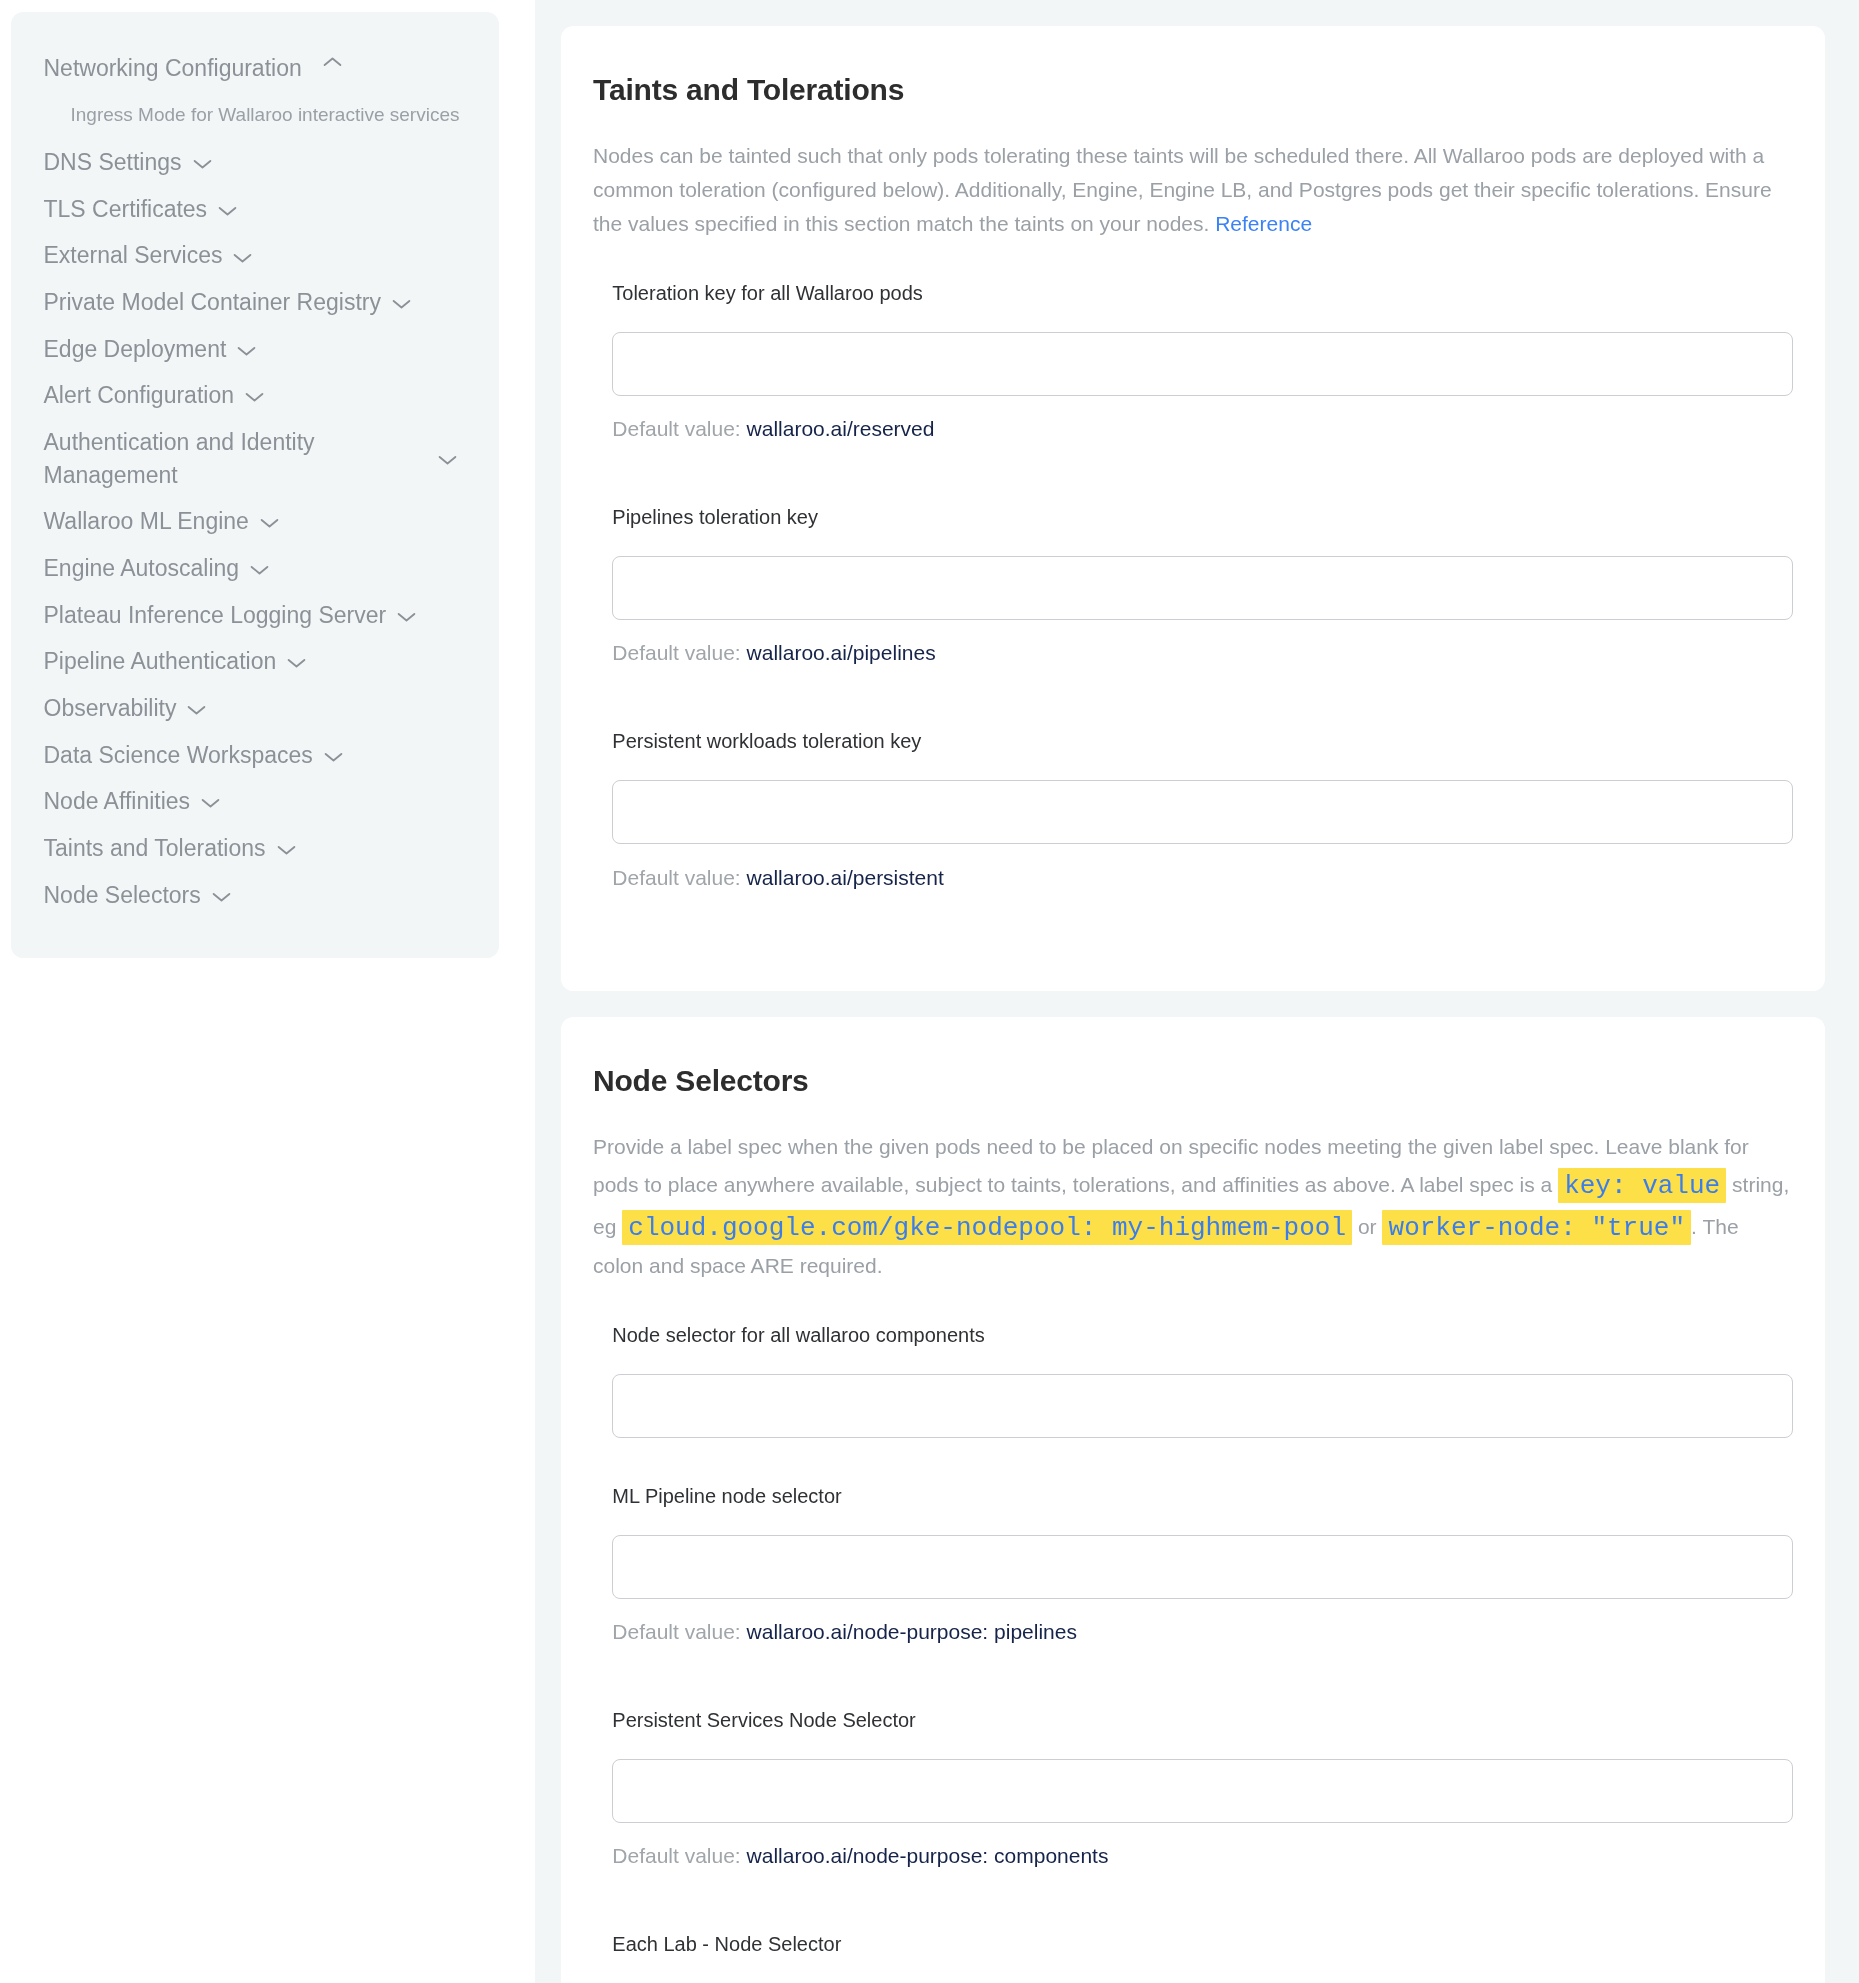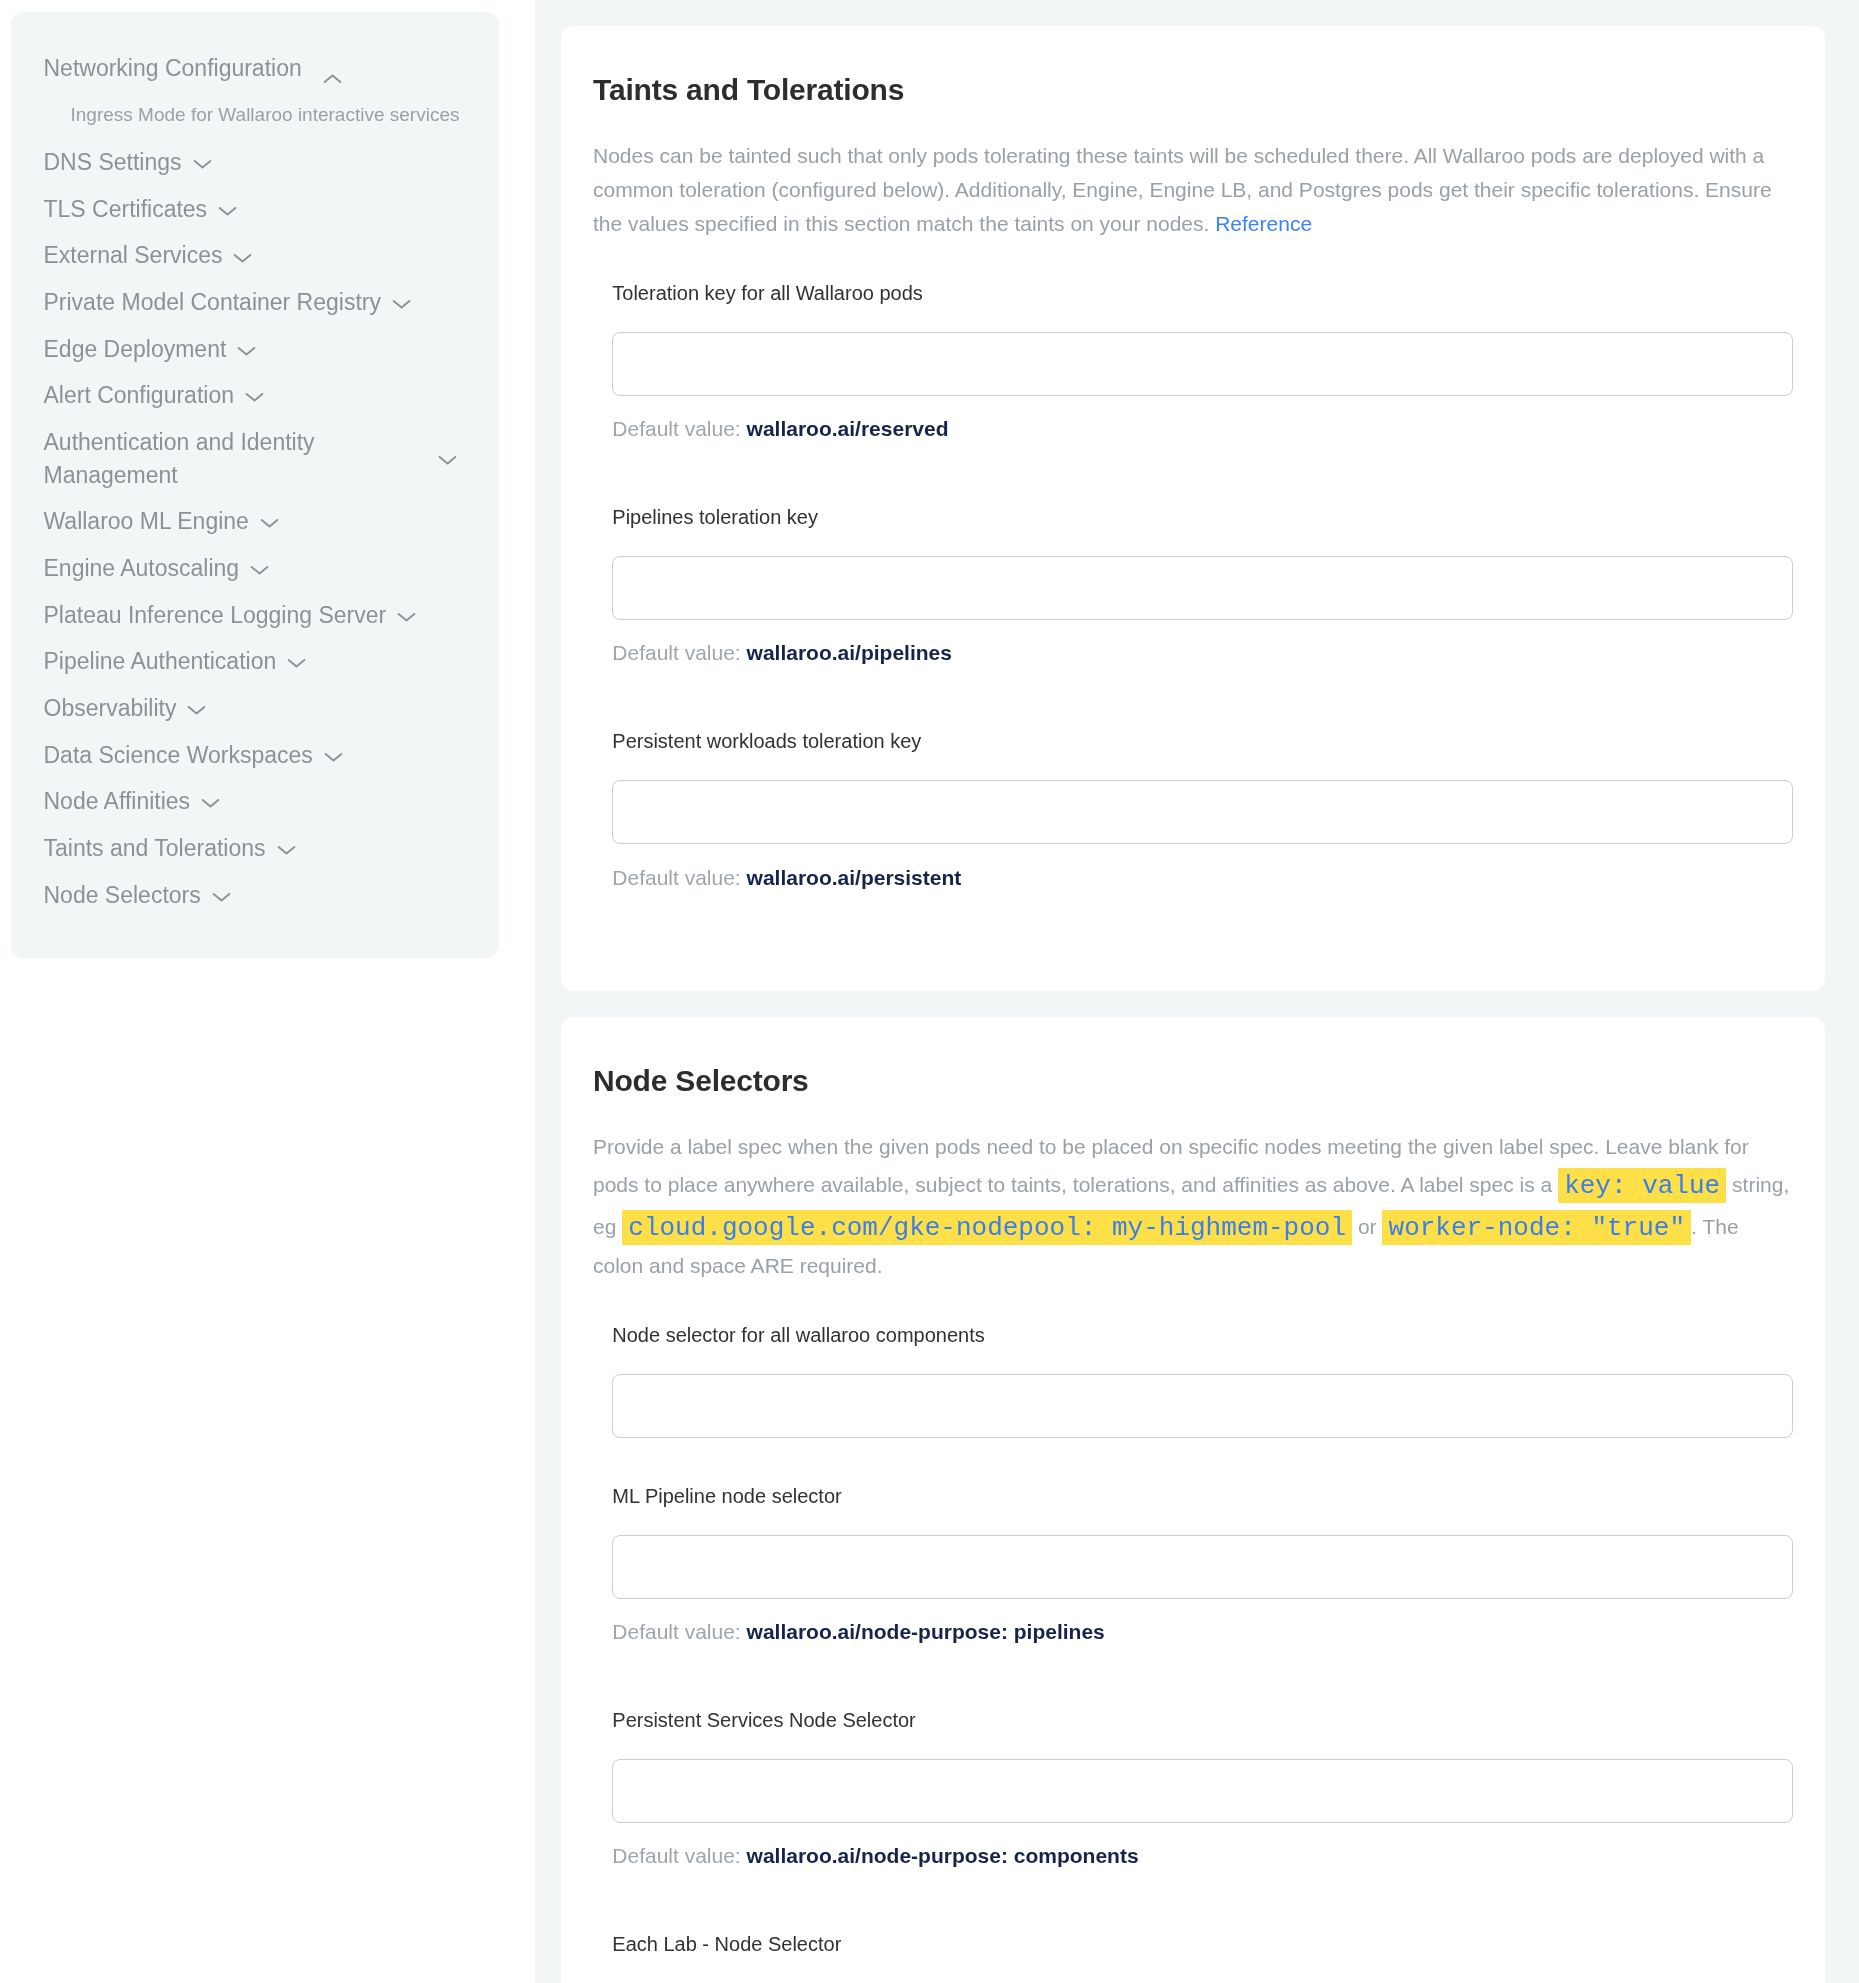--- a/index.html
+++ b/index.html
@@ -30,21 +30,21 @@
 
   .sidebar {
     width: 488px;
     background: #f2f6f7;
     border-radius: 12.3px;
     padding: 35px 0 40px 0;
   }
 
   .nav-group-header {
     display: flex;
-    align-items: flex-end;
+    align-items: flex-start;
     gap: 19px;
     padding: 6.1px 30px 6.1px 33px;
     color: #8b9197;
     font-size: 23px;
     line-height: 1.35;
     cursor: pointer;
   }
 
   .nav-sub {
     padding: 10.5px 35px 10.5px 60px;
@@ -154,21 +154,21 @@
   }
 
   .field-default {
     margin-top: 19.3px;
     font-size: 21px;
     color: #a0a5aa;
     line-height: 1.3;
   }
   .field-default .dv {
     color: #16244a;
-    font-weight: bold;
+    font-weight: normal;
   }
 
   .gap-lg { height: 51px; }
   .gap-md { height: 35px; }
 </style>
 </head>
 <body>
 
 <div class="page">
 

